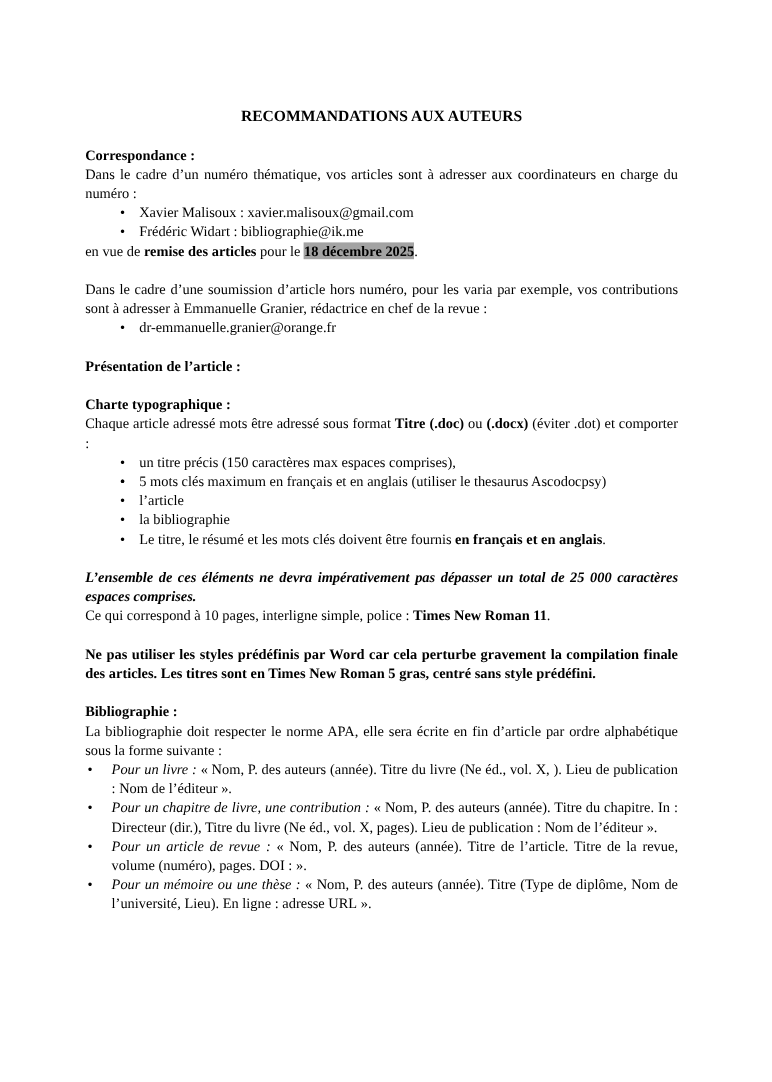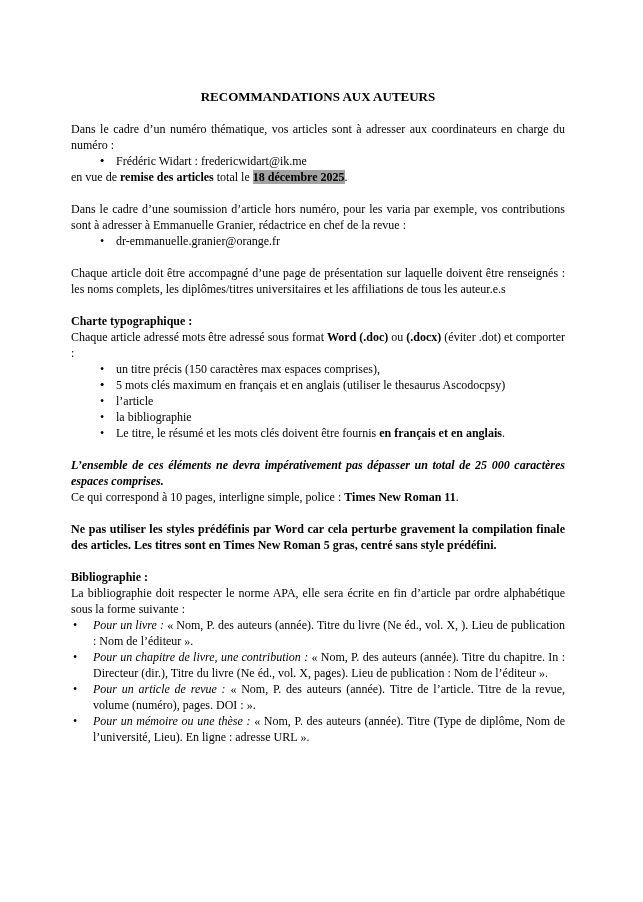--- a/index.html
+++ b/index.html
@@ -50,32 +50,33 @@
   .b { font-weight: bold; }
   .i { font-style: italic; }
   .hl { background-color: #a3a3a3; }
 </style>
 </head>
 <body>
 
 <div class="page">
   <p class="doc-title">RECOMMANDATIONS AUX AUTEURS</p>
   <div class="doc-body">
+      <p class="heading"><span class="b">Correspondance :</span></p>
       <p class="para"><span>Dans le cadre d’un numéro thématique, vos articles sont à adresser aux coordinateurs en charge du numéro :</span></p>
-      <div class="bullet"><span class="marker">•</span></div>
-      <div class="bullet"><span class="marker">•</span><span>Frédéric Widart : fredericwidart@ik.me</span></div>
-      <p class="para"><span>en vue de </span><span class="b">remise des articles</span><span> total le </span><span class="b hl">18 décembre 2025</span><span>.</span></p>
+      <div class="bullet"><span class="marker">•</span><span>Xavier Malisoux : xavier.malisoux@gmail.com</span></div>
+      <div class="bullet"><span class="marker">•</span><span>Frédéric Widart : bibliographie@ik.me</span></div>
+      <p class="para"><span>en vue de </span><span class="b">remise des articles</span><span> pour le </span><span class="b hl">18 décembre 2025</span><span>.</span></p>
       <div class="spacer"></div>
       <p class="para"><span>Dans le cadre d’une soumission d’article hors numéro, pour les varia par exemple, vos contributions sont à adresser à Emmanuelle Granier, rédactrice en chef de la revue :</span></p>
       <div class="bullet"><span class="marker">•</span><span>dr-emmanuelle.granier@orange.fr</span></div>
       <div class="spacer"></div>
-      <p class="para"><span>Chaque article doit être accompagné d’une page de présentation sur laquelle doivent être renseignés : les noms complets, les diplômes/titres universitaires et les affiliations de tous les auteur.e.s</span></p>
+      <p class="heading"><span class="b">Présentation de l’article :</span></p>
       <div class="spacer"></div>
       <p class="heading"><span class="b">Charte typographique :</span></p>
-      <p class="para"><span>Chaque article adressé mots être adressé sous format </span><span class="b">Word (.doc)</span><span> ou </span><span class="b">(.docx)</span><span> (éviter .dot) et comporter :</span></p>
+      <p class="para"><span>Chaque article adressé mots être adressé sous format </span><span class="b">Titre (.doc)</span><span> ou </span><span class="b">(.docx)</span><span> (éviter .dot) et comporter :</span></p>
       <div class="bullet"><span class="marker">•</span><span>un titre précis (150 caractères max espaces comprises),</span></div>
       <div class="bullet"><span class="marker">•</span></div>
       <div class="bullet"><span class="marker">•</span><span>5 mots clés maximum en français et en anglais (utiliser le thesaurus Ascodocpsy)</span></div>
       <div class="bullet"><span class="marker">•</span><span>l’article</span></div>
       <div class="bullet"><span class="marker">•</span><span>la bibliographie</span></div>
       <div class="bullet"><span class="marker">•</span><span>Le titre, le résumé et les mots clés doivent être fournis </span><span class="b">en français et en anglais</span><span>.</span></div>
       <div class="spacer"></div>
       <p class="para"><span class="b i">L’ensemble de ces éléments ne devra impérativement pas dépasser un total de 25 000 caractères espaces comprises.</span></p>
       <p class="para"><span>Ce qui correspond à 10 pages, interligne simple, police : </span><span class="b">Times New Roman 11</span><span>.</span></p>
       <div class="spacer"></div>

